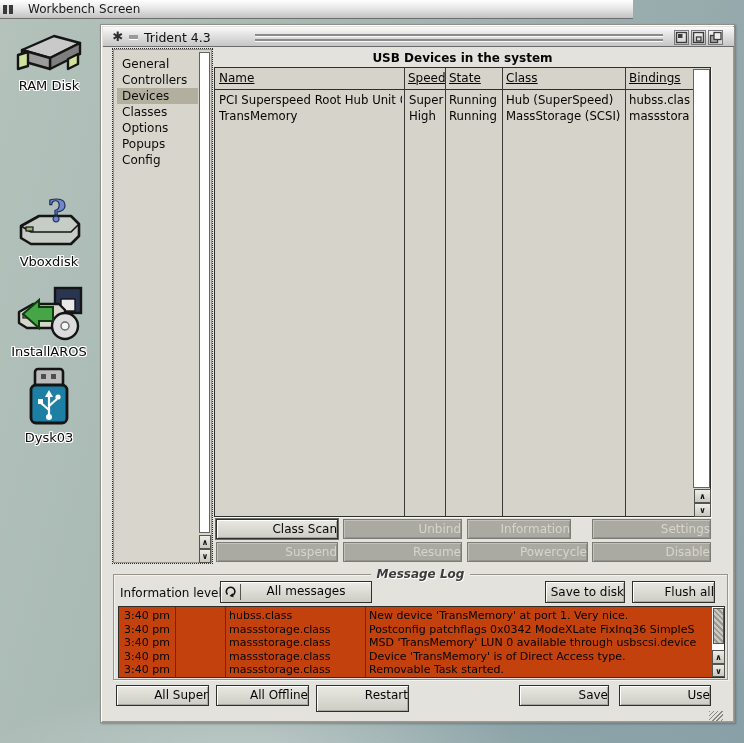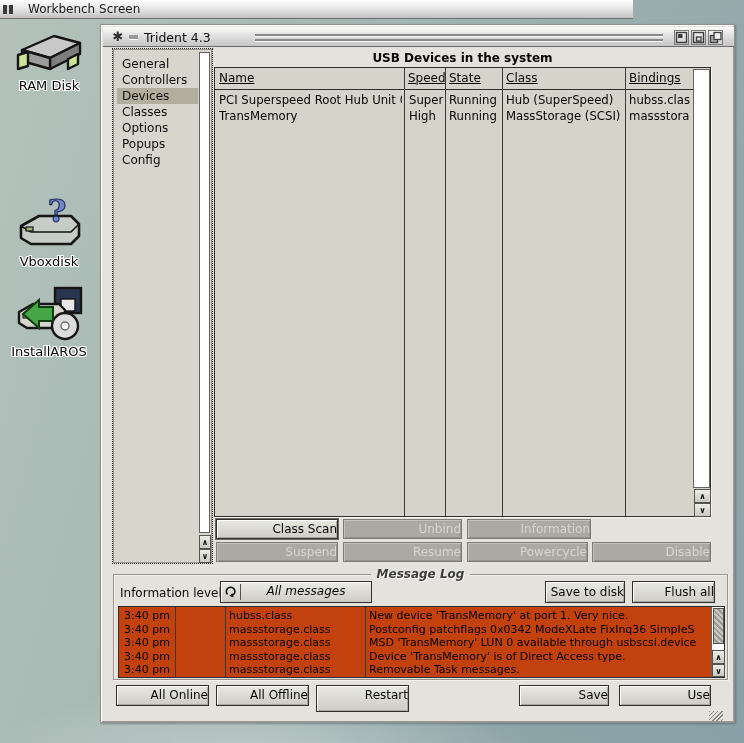--- a/index.html
+++ b/index.html
@@ -80,21 +80,21 @@
     border:1px solid #98948c; box-shadow:inset 1px 1px 0 #f2f2ee, 1px 1px 0 #f2f2ee; }
   #loggroup .gtitle { position:absolute; top:-8px; left:50%; transform:translateX(-50%);
     background:#e3e2dd; padding:0 6px; font-size:12px; font-style:italic; font-weight:bold;
     color:#3c3c3a; text-shadow:1px 1px 0 #ffffff; white-space:nowrap; }
   .infolabel { position:absolute; left:6px; top:11px; font-size:12px; color:#0a0a0a; white-space:nowrap; }
   .cycle { position:absolute; left:106px; top:6px; width:152px; height:22px;
     background:linear-gradient(#ececе6,#ececе6); background:linear-gradient(#ececE6,#ccccc4);
     border:1px solid #2f2f2d; box-shadow:inset 1px 1px 0 #fff; }
   .cycle .cic { position:absolute; left:2px; top:2px; width:18px; height:16px; border-right:1px solid #55554f; }
   .cycle .cval { position:absolute; left:22px; right:2px; top:0; height:20px; line-height:19px;
-    text-align:center; font-size:12px; color:#070707; white-space:nowrap; overflow:hidden;font-style:italic; }
+    text-align:center; font-size:12px; color:#070707; white-space:nowrap; overflow:hidden; }
   #loglist { position:absolute; left:4px; top:31px; width:607px; height:72px;
     background:#c2410c; border:1px solid #2e2e2c; }
   .lline { position:absolute; top:0; width:1px; height:70px; background:#3a3a38; }
   .lrow { position:absolute; left:0; width:590px; height:13.6px; }
   .lrow span { position:absolute; font-size:11px; line-height:13.5px; color:#050505;
     white-space:nowrap; overflow:hidden; }
   .l-time { left:5px; width:49px; } .l-src { left:110px; width:134px; } .l-msg { left:250px; width:340px; }
   .ltrack { position:absolute; left:592px; top:0; width:13px; height:70px; background:#ffffff;
     border-left:1px solid #63635f; }
   .lthumb { position:absolute; left:1px; top:1px; width:11px; height:36px; border:1px solid #55554f;
@@ -154,20 +154,38 @@
         <path d="M6 28 L20 20 H46 L52 26 V38 L46 44 H14 L6 39 Z" fill="#d6d6ce"></path>
       </g>
       <rect x="10" y="30" width="6" height="4" fill="#9db36e" stroke="#151515" stroke-width="1.1"></rect>
       <circle cx="52" cy="42" r="13" fill="#dcdcdc" stroke="#151515" stroke-width="2.4"></circle>
       <circle cx="52" cy="42" r="4" fill="#f6f6f6" stroke="#6a6a6a" stroke-width="1.4"></circle>
       <polygon points="40,23 26,23 26,16 10,30 26,44 26,37 40,37" fill="#46a546" stroke="#0d3d0d" stroke-width="2"></polygon>
     </svg>
     <div class="dlabel">InstallAROS</div>
   </div>
 
+  <div class="dicon" style="top:366px">
+    <svg width="58" height="62" viewBox="0 0 58 62">
+      <rect x="15" y="3" width="28" height="18" rx="3" fill="#bcbcbc" stroke="#151515" stroke-width="2.6"></rect>
+      <rect x="21" y="8" width="5" height="5" fill="#4e4e4e"></rect>
+      <rect x="31" y="8" width="5" height="5" fill="#4e4e4e"></rect>
+      <rect x="11" y="19" width="36" height="38" rx="5" fill="#1e7fa4" stroke="#151515" stroke-width="2.8"></rect>
+      <g stroke="#ffffff" stroke-width="2.2" fill="none">
+        <path d="M29 50 V28"></path>
+        <path d="M29 44 L21 37"></path>
+        <path d="M29 40 L37 33"></path>
+      </g>
+      <polygon points="29,24 25,31 33,31" fill="#ffffff"></polygon>
+      <circle cx="29" cy="51" r="3" fill="#ffffff"></circle>
+      <rect x="18" y="33" width="5" height="5" fill="#ffffff"></rect>
+      <circle cx="38" cy="31" r="2.6" fill="#ffffff"></circle>
+    </svg>
+    <div class="dlabel">Dysk03</div>
+  </div>
 
   <div id="win">
 
     <div id="titlebar">
       <div class="closeg">✱</div>
       <div class="closedash"></div>
       <div class="wtitle">Trident 4.3</div>
       <div class="draglines">
         <i style="top:7px"></i>
           <i style="top:12px"></i>
@@ -235,21 +253,22 @@
         <span class="c-bind">massstorage.class</span>
       </div>
 
       <div class="ttrack"></div>
       <div class="arrbtn" style="left:479px; top:421px; width:17px">∧</div>
       <div class="arrbtn" style="left:479px; top:435px; width:17px">∨</div>
     </div>
 
     <div class="btn focus" style="left:115px; top:494px; width:122px">Class Scan</div>
     <div class="btn dis" style="left:242px; top:494px; width:119px">Unbind</div>
-    <div class="btn dis" style="left:366px; top:494px; width:124px">Information</div>
+    <div class="btn dis" style="left:366px; top:494px; width:104px">Information</div>
+    <div class="btn dis" style="left:491px; top:494px; width:119px">Settings</div>
     <div class="btn dis" style="left:115px; top:517px; width:122px">Suspend</div>
     <div class="btn dis" style="left:242px; top:517px; width:119px">Resume</div>
     <div class="btn dis" style="left:366px; top:517px; width:121px">Powercycle</div>
     <div class="btn dis" style="left:491px; top:517px; width:119px">Disable</div>
 
     <div id="loggroup">
       <div class="gtitle">Message Log</div>
       <div class="infolabel">Information level:</div>
 
       <div class="cycle">
@@ -286,32 +305,32 @@
           <span class="l-msg">MSD 'TransMemory' LUN 0 available through usbscsi.device</span>
         </div>
         <div class="lrow" style="top:42.8px">
           <span class="l-time">3:40 pm</span>
           <span class="l-src">massstorage.class</span>
           <span class="l-msg">Device 'TransMemory' is of Direct Access type.</span>
         </div>
         <div class="lrow" style="top:56.4px">
           <span class="l-time">3:40 pm</span>
           <span class="l-src">massstorage.class</span>
-          <span class="l-msg">Removable Task messages.</span>
+          <span class="l-msg">Removable Task started.</span>
         </div>
 
         <div class="ltrack">
           <div class="lthumb"></div>
         </div>
         <div class="arrbtn" style="left:593px; top:43px; width:13px">∧</div>
         <div class="arrbtn" style="left:593px; top:57px; width:13px; height:13px">∨</div>
       </div>
     </div>
 
-    <div class="btn" style="left:15px;  top:660px; width:93px; height:21px; line-height:19px">All Online</div>
+    <div class="btn" style="left:15px;  top:660px; width:93px; height:21px; line-height:19px">All Super</div>
     <div class="btn" style="left:115px; top:660px; width:93px; height:21px; line-height:19px">All Offline</div>
     <div class="btn" style="left:215px; top:660px; width:93px; height:27px; line-height:19px">Restart</div>
     <div class="btn" style="left:418px; top:660px; width:90px; height:21px; line-height:19px">Save</div>
     <div class="btn" style="left:518px; top:660px; width:92px; height:21px; line-height:19px">Use</div>
 
     <div class="grip"></div>
   </div>
 </div>
 
 </body></html>

